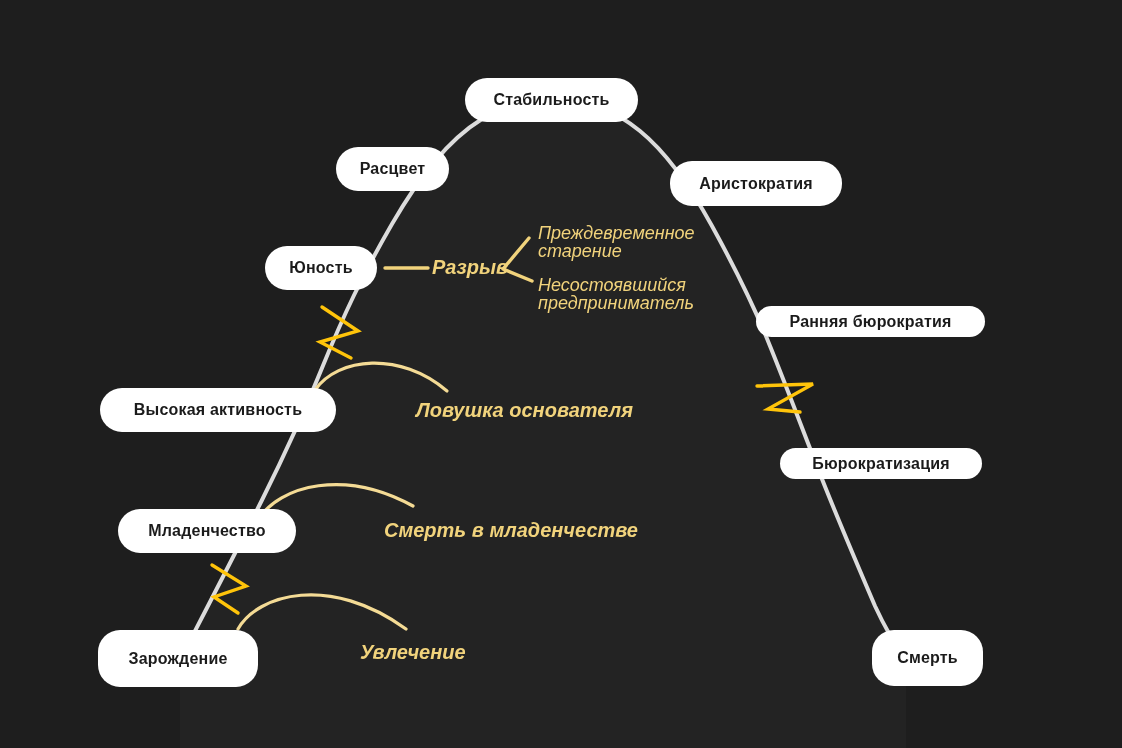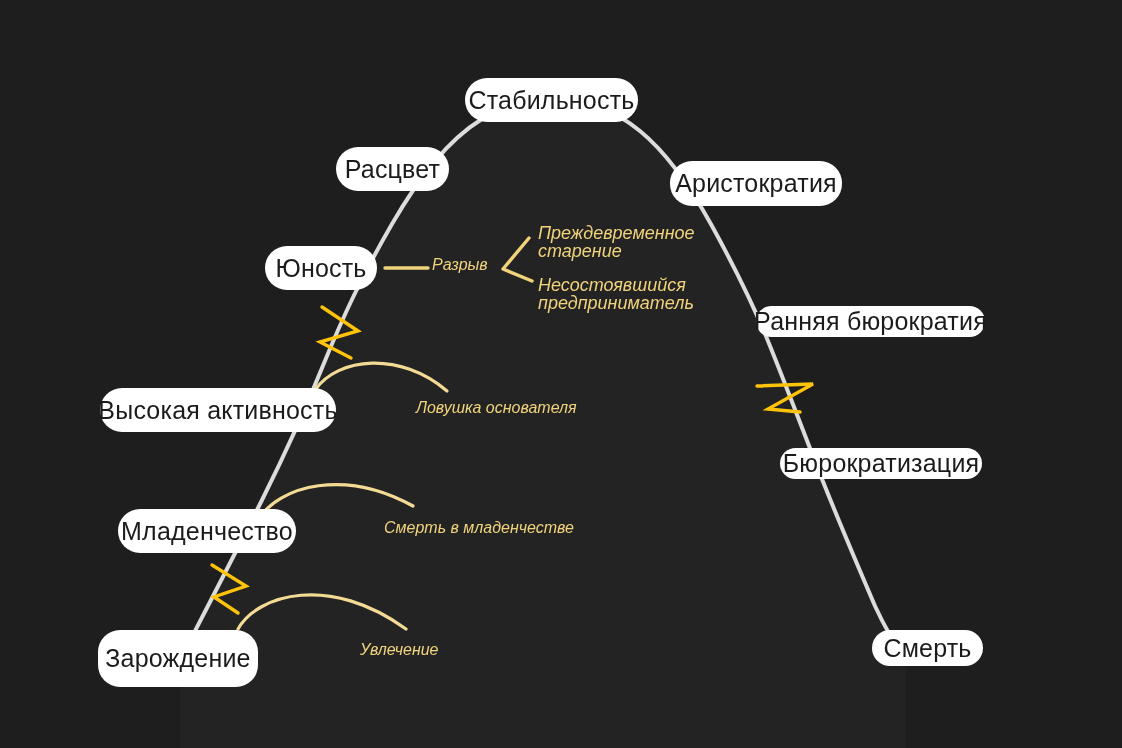--- a/index.html
+++ b/index.html
@@ -5,27 +5,27 @@
   html,body{margin:0;padding:0;background:#1e1e1e;}
   .canvas{
     position:relative;width:1122px;height:748px;overflow:hidden;
     background:#1e1e1e;
     font-family:"Liberation Sans", sans-serif;
   }
   .layer{position:absolute;left:0;top:0;width:1122px;height:748px;}
   .stage{
     position:absolute;display:flex;align-items:center;justify-content:center;
     background:#ffffff;border-radius:22px;
-    color:#1b1b1b;font-size:25px;font-weight:400;letter-spacing:.2px;
+    color:#1b1b1b;font-size:16px;font-weight:700;letter-spacing:.2px;
     white-space:nowrap;
   }
   .note{
     position:absolute;color:#f1d37c;font-style:italic;white-space:nowrap;
   }
-  .note-big{font-size:16px;font-weight:400;}
+  .note-big{font-size:20px;font-weight:700;}
   .note-small{font-size:18px;font-weight:400;line-height:18px;}
 </style>
 </head>
 <body>
 
 <div class="canvas">
 
   <svg class="layer" viewBox="0 0 1122 748">
 
     <path d="M 180 660 C 212 598 238 548 262 500 C 286 452 301 420 322 368 C 344 314 362 276 392 224 C 420 176 448 140 482 119 C 508 103 532 99 558 99 C 588 99 614 110 640 131 C 667 153 690 186 712 226 C 734 266 752 301 770 346 C 789 393 805 436 822 479 C 839 522 857 564 875 606 C 886 630 896 646 906 660 L 906 748 L 180 748 Z" fill="#232323" stroke="none"></path>
@@ -46,21 +46,21 @@
 
   <div class="stage" style="left:98px;top:630px;width:160px;height:57px;">Зарождение</div>
   <div class="stage" style="left:118px;top:509px;width:178px;height:44px;">Младенчество</div>
   <div class="stage" style="left:100px;top:388px;width:236px;height:44px;">Высокая активность</div>
   <div class="stage" style="left:265px;top:246px;width:112px;height:44px;">Юность</div>
   <div class="stage" style="left:336px;top:147px;width:113px;height:44px;">Расцвет</div>
   <div class="stage" style="left:465px;top:78px;width:173px;height:44px;">Стабильность</div>
   <div class="stage" style="left:670px;top:161px;width:172px;height:45px;">Аристократия</div>
   <div class="stage" style="left:756px;top:306px;width:229px;height:31px;">Ранняя бюрократия</div>
   <div class="stage" style="left:780px;top:448px;width:202px;height:31px;">Бюрократизация</div>
-  <div class="stage" style="left:872px;top:630px;width:111px;height:36px;">Смерть</div>
+  <div class="stage" style="left:872px;top:630px;width:111px;height:56px;">Смерть</div>
 
   <div class="note note-big" style="left:432px;top:256px;">Разрыв</div>
 
   <div class="note note-small" style="left:538px;top:224px;">
     <div>Преждевременное</div>
     <div>старение</div>
   </div>
 
   <div class="note note-big" style="left:416px;top:399px;">Ловушка основателя</div>
 

